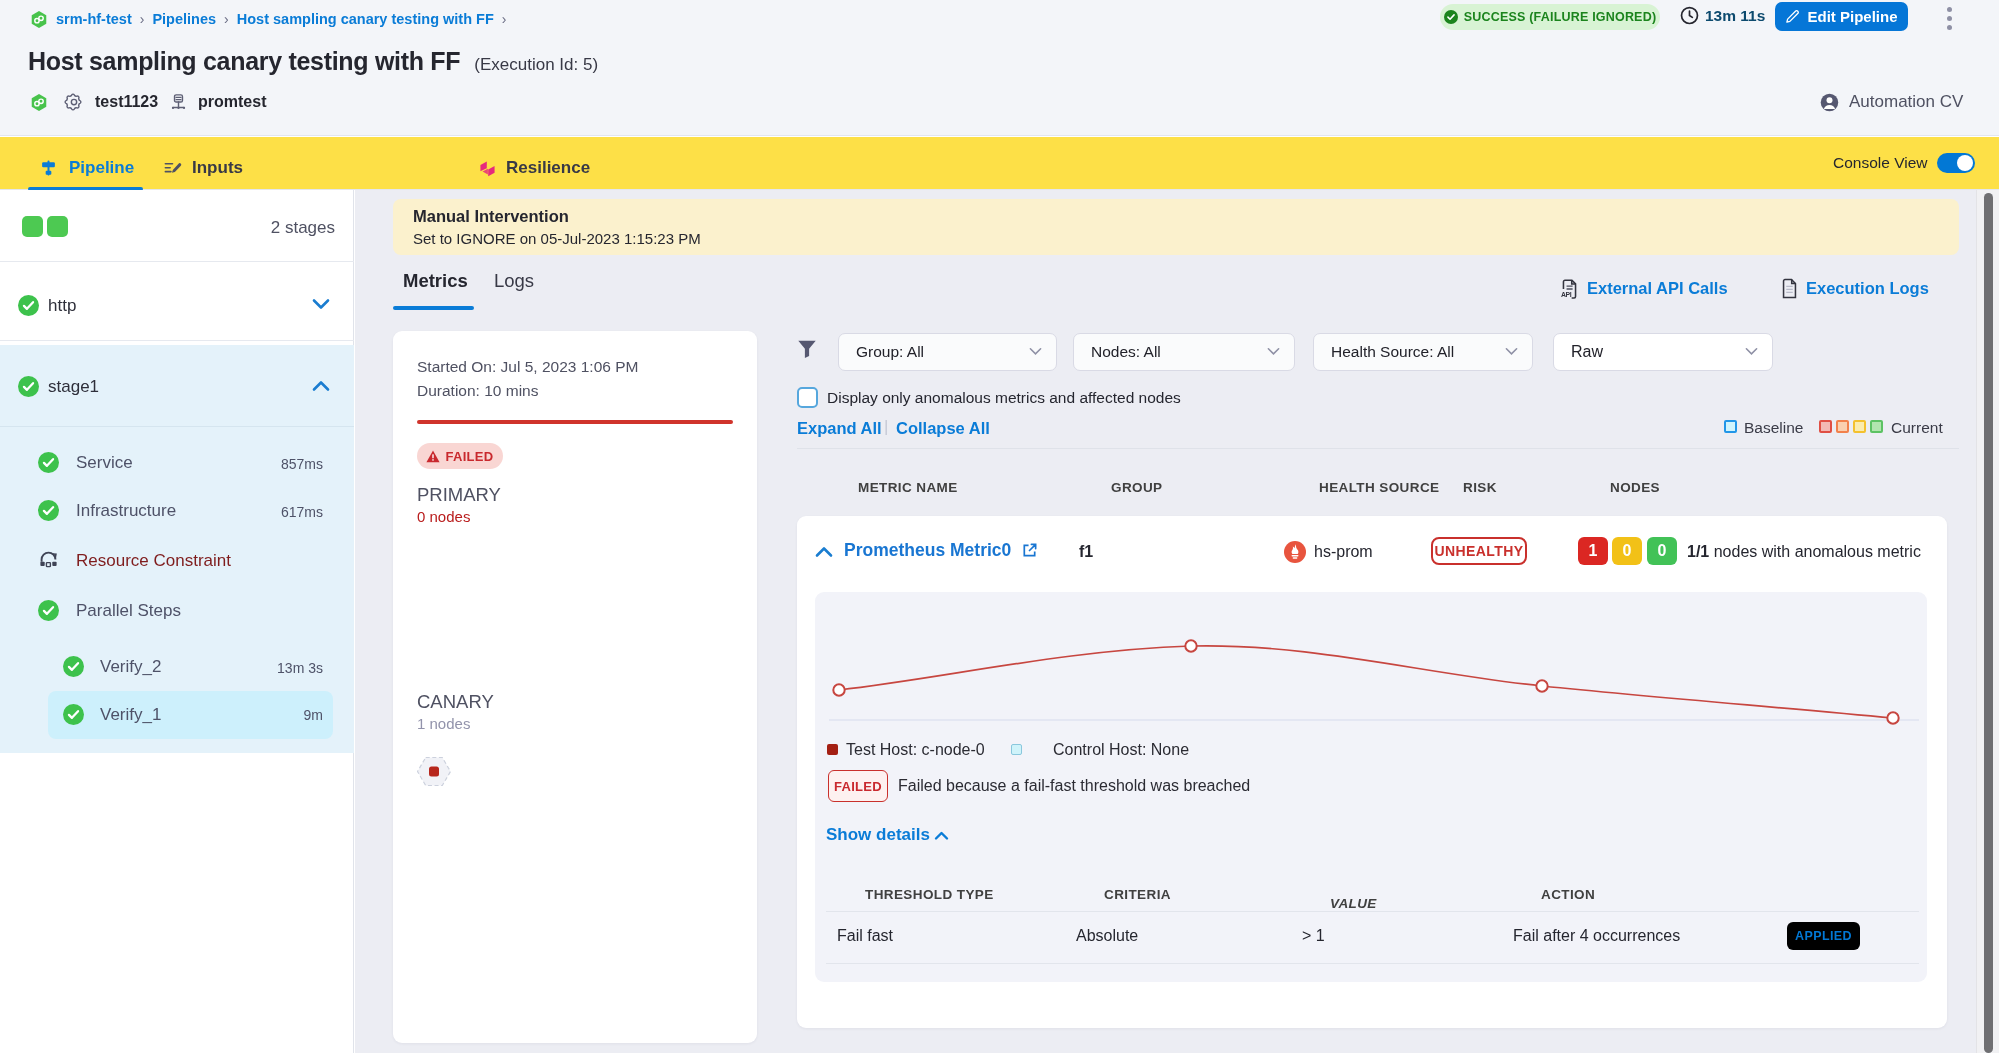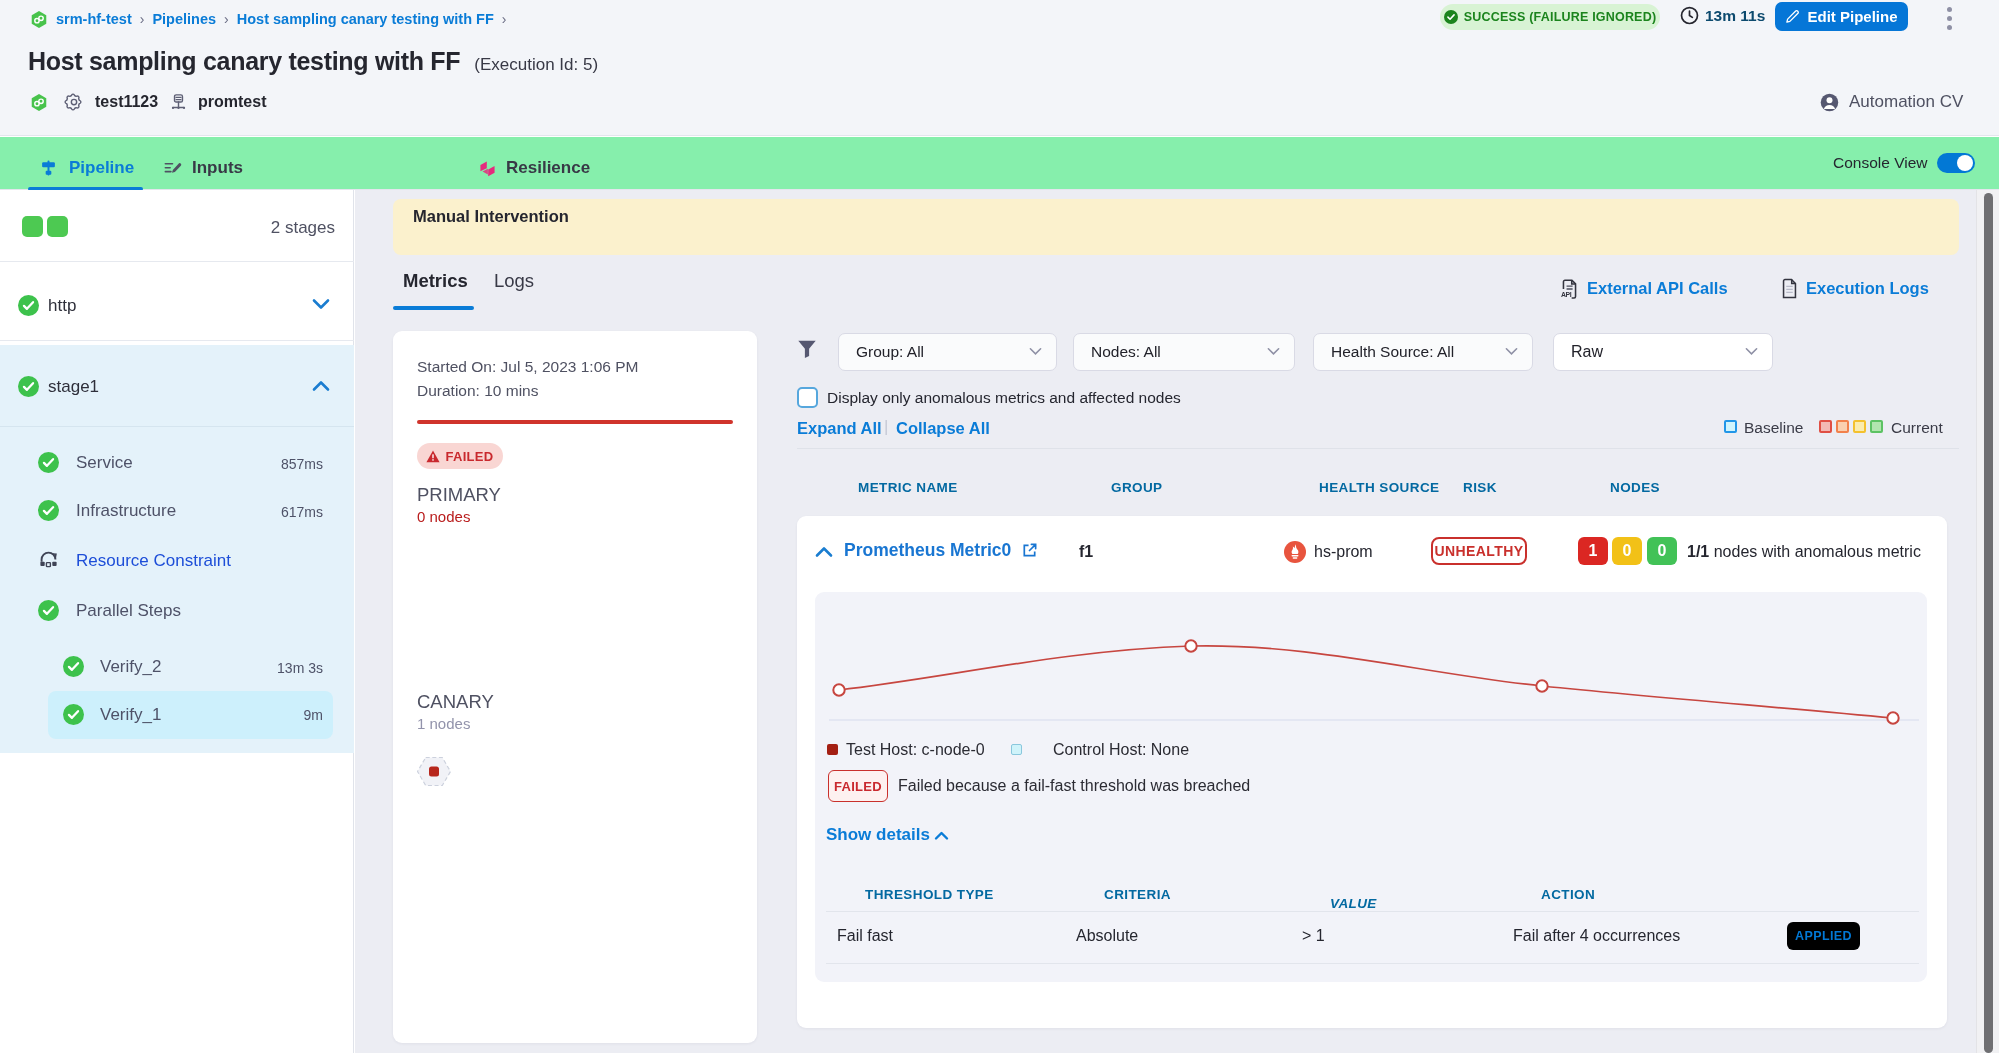--- a/index.html
+++ b/index.html
@@ -8,32 +8,32 @@
   .abs { position:absolute; }
   #root { position:relative; width:1999px; height:1053px; }
   
   #header { position:absolute; left:0; top:0; width:1999px; height:136px; background:#f3f5f9; border-bottom:1px solid #e3e6ed; }
   .crumb { font-size:14.5px; font-weight:700; color:#0a7cd7; }
   .crumbsep { color:#6b6d85; font-weight:400; font-size:14px; padding:0 8px; }
   #title { position:absolute; left:28px; top:47px; font-size:25px; font-weight:700; color:#25262f; letter-spacing:-0.3px; }
   #title span { font-size:17px; font-weight:400; color:#383946; letter-spacing:0; margin-left:14px; }
   .hdr-sub { position:absolute; top:91px; height:22px; display:flex; align-items:center; }
   
-  #tabbar { position:absolute; left:0; top:137px; width:1999px; height:53px; background:#86efac; border-bottom:1px solid #e3e6ed; }
+  #tabbar { position:absolute; left:0; top:137px; width:1999px; height:53px; background:#fde047; border-bottom:1px solid #e3e6ed; }
   .tab { position:absolute; top:5px; height:52px; display:flex; align-items:center; font-size:17px; font-weight:600; color:#383946; }
   .tab.active { color:#0a7cd7; }
   
   #sidebar { position:absolute; left:0; top:190px; width:354px; height:863px; background:#fff; border-right:1px solid #e0e3ea; }
   
   #content { position:absolute; left:355px; top:190px; width:1644px; height:863px; background:#ecedf3; }
   .card { position:absolute; background:#fff; border-radius:9px; box-shadow:0 1px 3px rgba(40,41,61,0.06); }
   .link { font-size:16.5px; font-weight:700; color:#0a7cd7; }
   .ddn { position:absolute; top:143px; height:38px; background:#fafbfc; border:1px solid #d9dae5; border-radius:7px; font-size:15.5px; color:#22222a; display:flex; align-items:center; padding-left:17px; font-weight:400; }
   .ddn .chev { position:absolute; right:14px; top:13px; }
-  .thead { font-size:13.5px; font-weight:700; color:#0369a1; letter-spacing:0.4px;padding-left:28px; }
+  .thead { font-size:13.5px; font-weight:700; color:#404040; letter-spacing:0.4px;padding-left:28px; }
   .cell { font-size:16px; color:#25262f; }
 </style>
 </head>
 <body>
 <div id="root">
   <div id="header">
 
     <div class="abs" style="left:30px; top:9px; display:flex; align-items:center; height:20px;">
       <svg width="18" height="19" viewBox="0 0 24 24" style="margin-right:8px;">
           <path d="M12 0.8l9.7 5.6v11.2L12 23.2l-9.7-5.6V6.4z" fill="#48c34c"></path>
@@ -192,21 +192,21 @@
       <div class="abs" style="right:31px; top:159px; font-size:14px; color:#4e5268;">617ms</div>
       <div class="abs" style="left:38px; top:205px;">
         <svg width="21" height="19" viewBox="0 0 24 22" fill="none">
             <path d="M4 13.5V11a8 8 0 0116 0" stroke="#3f4455" stroke-width="2.2"></path>
             <path d="M17.2 4.6l3.4 0.2-0.6 3.3" stroke="#3f4455" stroke-width="1.8" fill="none"></path>
             <rect x="2.6" y="13.5" width="5" height="5" rx="1" fill="#3f4455"></rect>
             <rect x="9.6" y="14.6" width="4.6" height="4.6" rx="0.8" fill="none" stroke="#3f4455" stroke-width="1.6"></rect>
             <rect x="16.4" y="13.5" width="5" height="5" rx="1" fill="#3f4455"></rect>
           </svg>
       </div>
-      <div class="abs" style="left:76px; top:206px; font-size:17px; color:#1d4ed8;">Resource Constraint</div>
+      <div class="abs" style="left:76px; top:206px; font-size:17px; color:#7f1d1d;">Resource Constraint</div>
       <div class="abs" style="left:38px; top:255px;"><svg width="21" height="21" viewBox="0 0 24 24">
             <circle cx="12" cy="12" r="12" fill="#3dc24c"></circle>
             <path d="M6.8 12.4l3.4 3.4 7-7.6" stroke="#fff" stroke-width="2.6" fill="none" stroke-linecap="round" stroke-linejoin="round"></path>
           </svg></div>
       <div class="abs" style="left:76px; top:256px; font-size:17px; color:#4e5268;">Parallel Steps</div>
       <div class="abs" style="left:63px; top:311px;"><svg width="21" height="21" viewBox="0 0 24 24">
             <circle cx="12" cy="12" r="12" fill="#3dc24c"></circle>
             <path d="M6.8 12.4l3.4 3.4 7-7.6" stroke="#fff" stroke-width="2.6" fill="none" stroke-linecap="round" stroke-linejoin="round"></path>
           </svg></div>
       <div class="abs" style="left:100px; top:312px; font-size:17px; color:#4e5268;">Verify_2</div>
@@ -216,20 +216,21 @@
             <path d="M6.8 12.4l3.4 3.4 7-7.6" stroke="#fff" stroke-width="2.6" fill="none" stroke-linecap="round" stroke-linejoin="round"></path>
           </svg></div>
       <div class="abs" style="left:100px; top:360px; font-size:17px; color:#4e5268;">Verify_1</div>
       <div class="abs" style="right:31px; top:362px; font-size:14px; color:#4e5268;">9m</div>
     </div>
   </div>
   <div id="content">
 
     <div class="abs" style="left:38px; top:9px; width:1566px; height:56px; background:#fbf1cd; border-radius:8px; padding:8px 20px;">
       <div style="font-size:16.5px; font-weight:700; color:#25262f; margin-bottom:4px;">Manual Intervention</div>
+      <div style="font-size:15px; color:#25262f;">Set to IGNORE on 05-Jul-2023 1:15:23 PM</div>
     </div>
 
     <div class="abs" style="left:48px; top:80px; font-size:18.5px; font-weight:700; color:#25262f;">Metrics</div>
     <div class="abs" style="left:139px; top:80px; font-size:18.5px; font-weight:500; color:#383946;">Logs</div>
     <div class="abs" style="left:38px; top:116px; width:81px; height:4px; background:#0a7cd7; border-radius:2px;"></div>
 
     <div class="abs" style="left:1205px; top:88px; display:flex; align-items:center;">
       <svg width="19" height="21" viewBox="0 0 22 24" fill="none" stroke="#33343f" stroke-width="1.8">
           <path d="M4 12.5V4.2a1.7 1.7 0 011.7-1.7h8.1l4.2 4.2v14.6a1.7 1.7 0 01-1.7 1.7h-2.8"></path>
           <path d="M13.6 2.5v4.3h4.4"></path>

